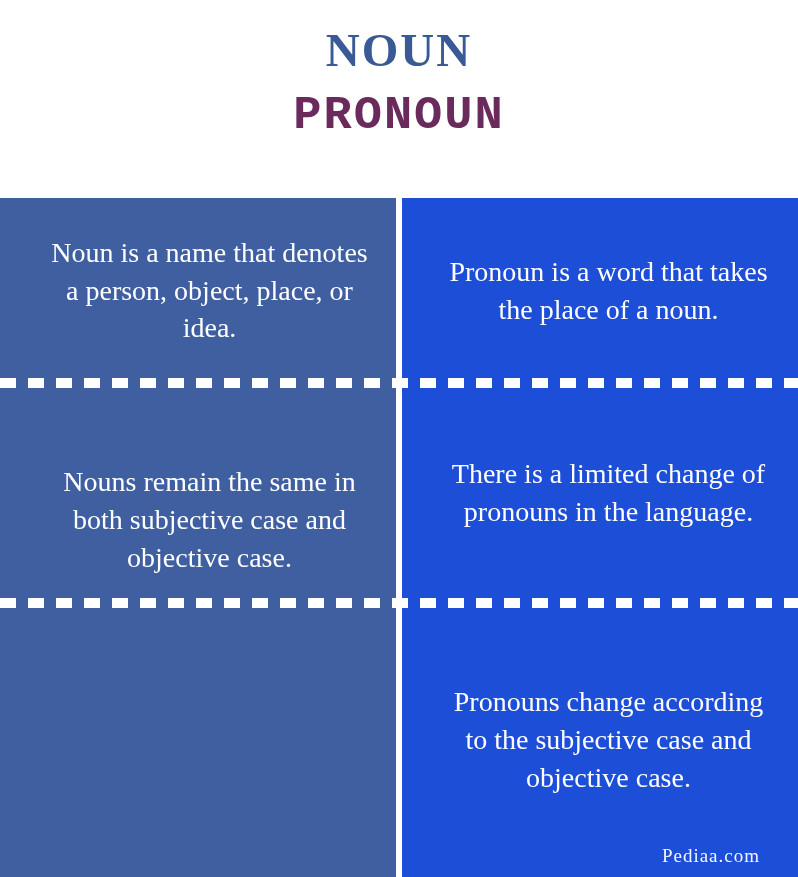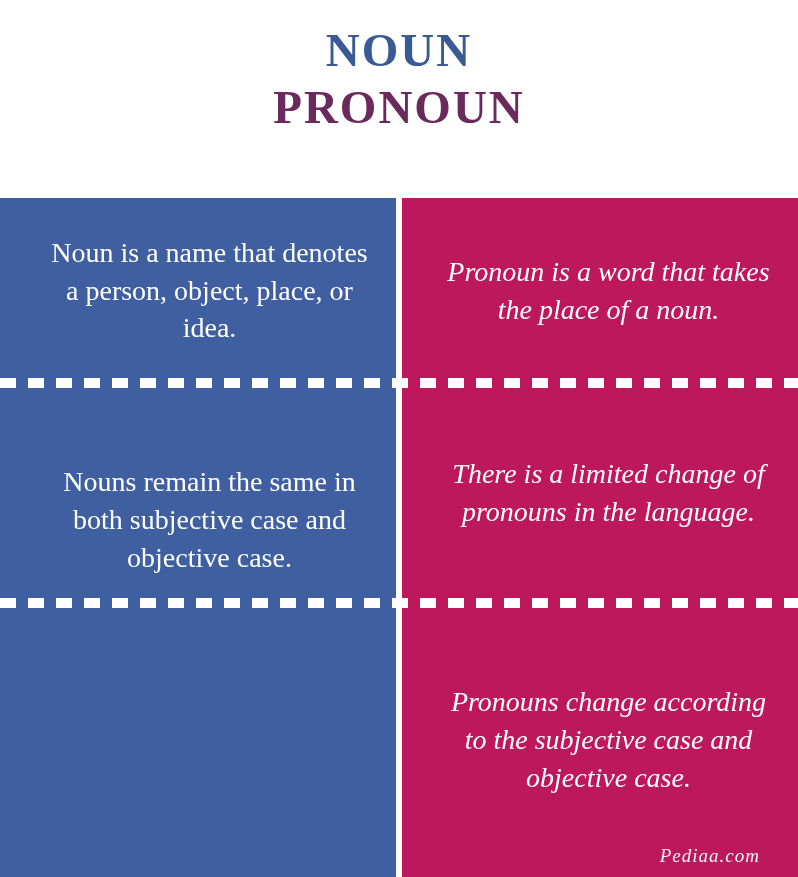--- a/index.html
+++ b/index.html
@@ -40,45 +40,45 @@
   }
   .versus {
     font-family: "Liberation Serif", serif;
     font-size: 24px;
     font-weight: bold;
     letter-spacing: 8px;
     color: #3e3e3e;
     margin-top: 18px;
   }
   .title-right {
-    font-family: Liberation Serif, serif;
+    font-family: Liberation Mono, monospace;
     font-size: 47px;
     font-weight: bold;
     letter-spacing: 2px;
     color: #6b2a5c;
-    margin-top: 8px;
+    margin-top: 16px;
     line-height: 1.05;
   }
 
   
   .compare {
     position: relative;
     display: flex;
     width: 798px;
     height: 679px;
   }
   .column {
     width: 399px;
     display: flex;
     flex-direction: column;
     box-sizing: border-box;
     padding-left: 20px;
   }
   .col-left  { background: #3f5fa0; }
-  .col-right { background: #be185d; font-style: italic; }
+  .col-right { background: #1d4ed8; }
 
   .cell {
     color: #ffffff;
     text-align: center;
     font-family: "Liberation Serif", serif;
     font-size: 28px;
     line-height: 1.35;
     display: flex;
     align-items: center;
     justify-content: center;

